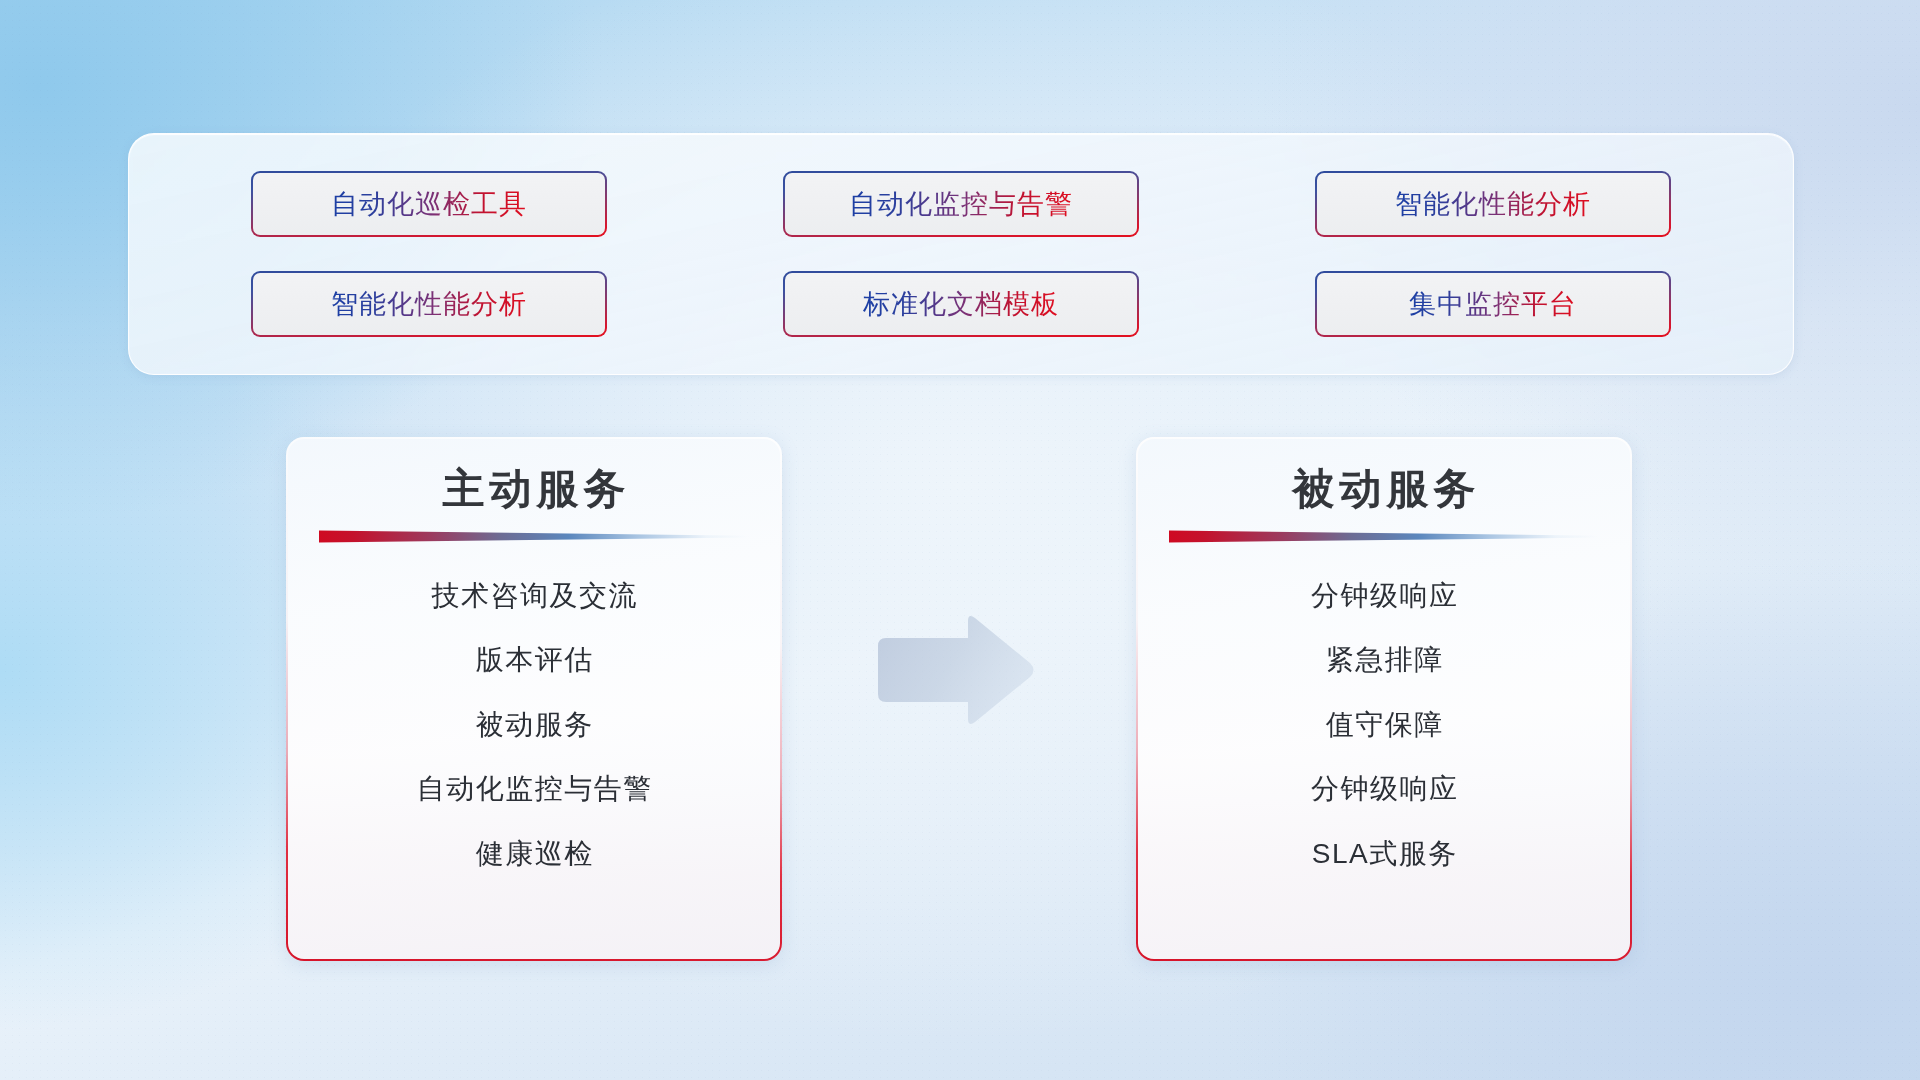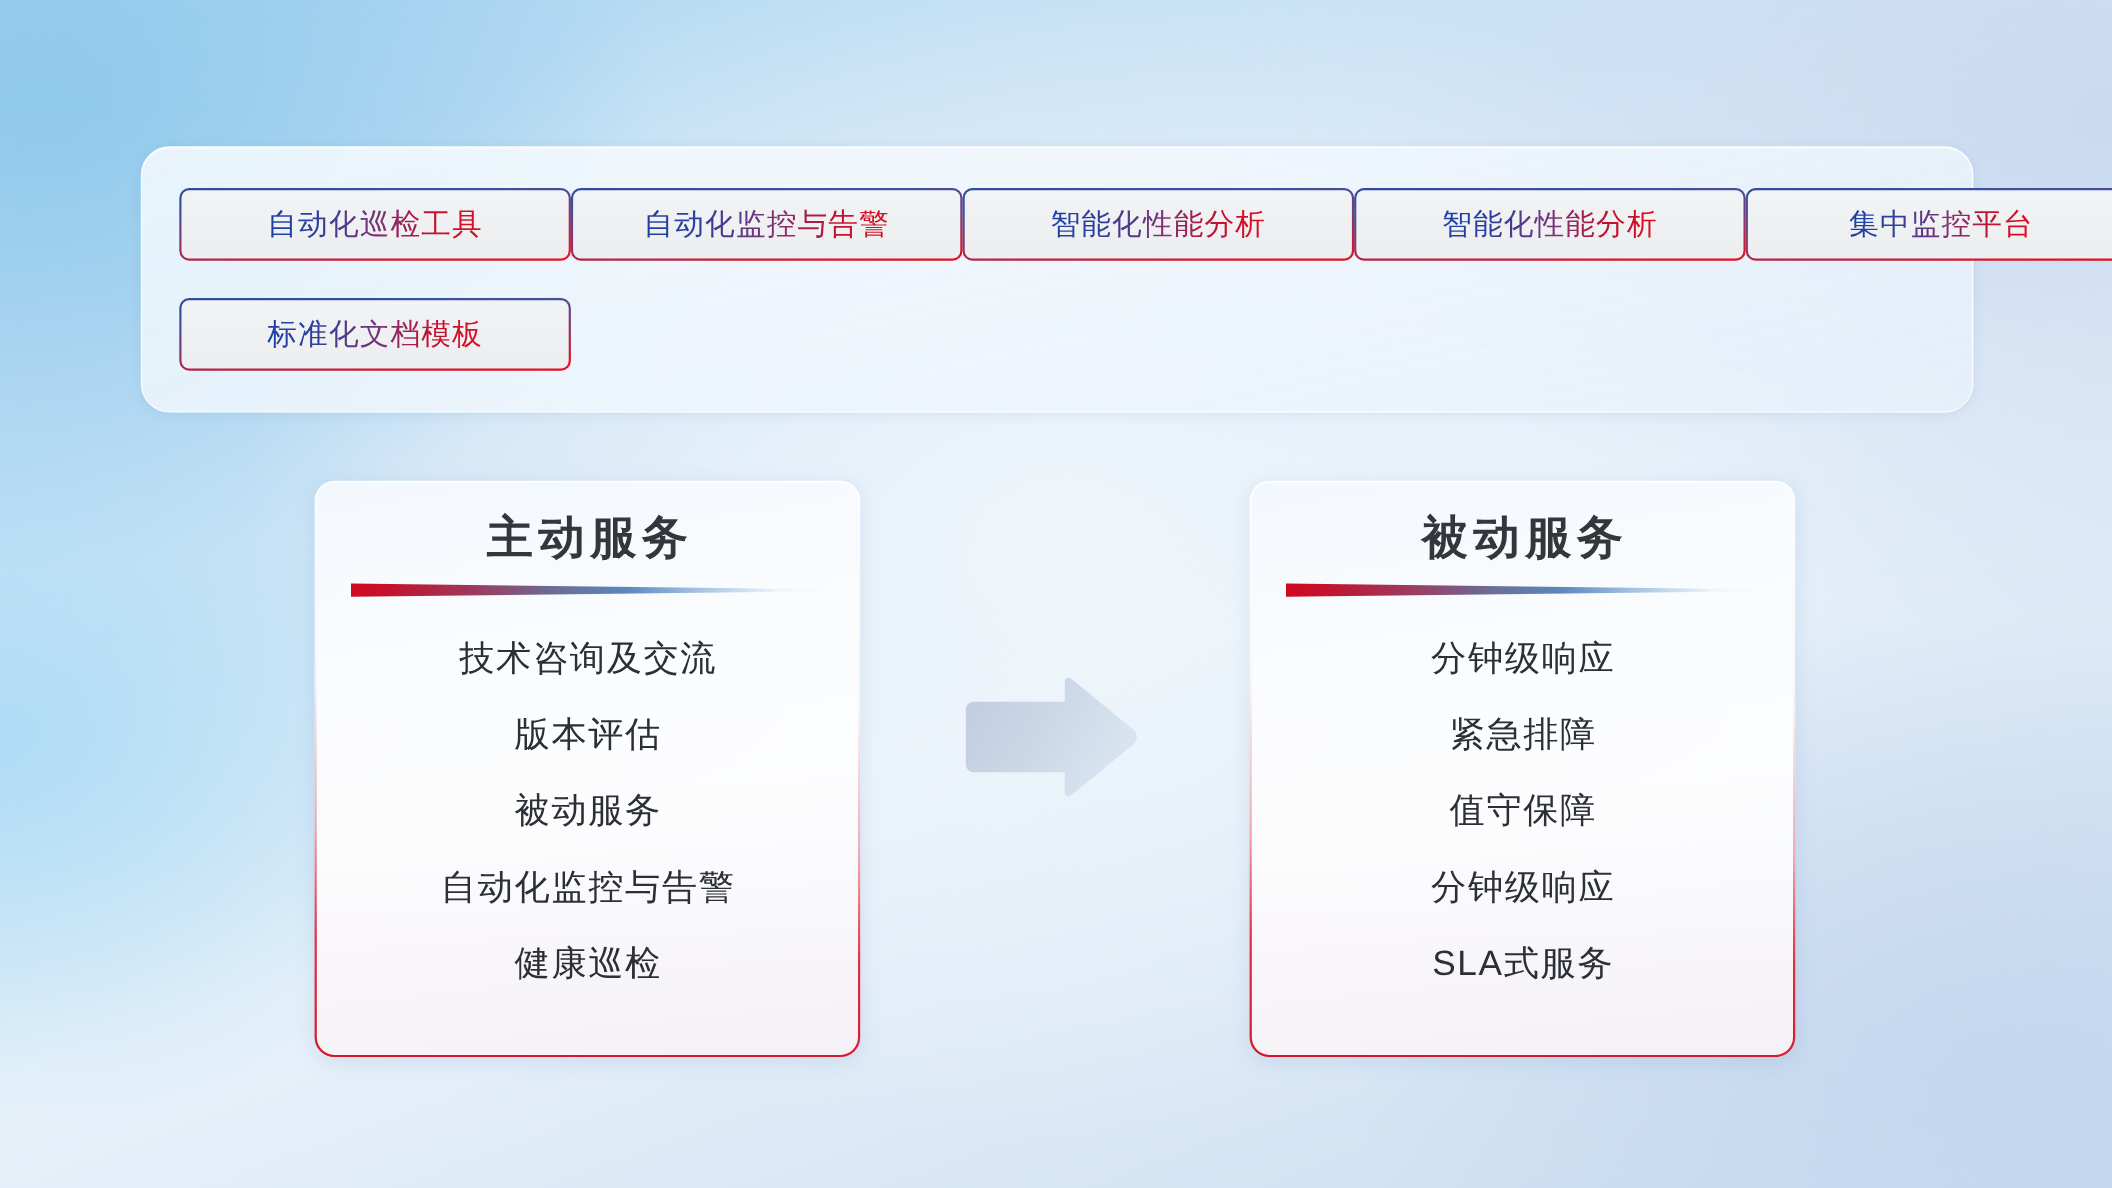--- a/index.html
+++ b/index.html
@@ -50,21 +50,21 @@
     border: 1px solid rgba(255,255,255,0.88);
     box-shadow:
       0 2px 10px rgba(110,150,195,0.16),
       inset 0 1px 1px rgba(255,255,255,0.95);
     backdrop-filter: blur(2px);
   }
   #pill-grid {
     position: absolute;
     inset: 0;
     display: grid;
-    grid-template-columns: repeat(5, 1fr);
+    grid-template-columns: repeat(3, 1fr);
     grid-template-rows: repeat(2, 1fr);
     align-items: center;
     justify-items: center;
     padding: 20px 34px;
     box-sizing: border-box;
     row-gap: 0;
   }
   .pill {
     position: relative;
     width: 356px;
@@ -171,21 +171,21 @@
     list-style: none;
     margin: 0;
     padding: 36px 0 0 0;
     width: 100%;
     display: flex;
     flex-direction: column;
     align-items: center;
     gap: 31px;
   }
   .card-list li {
-    font-size: 32px;
+    font-size: 28px;
     color: #2b2f36;
     letter-spacing: 1.5px;
     text-indent: 1.5px;
     white-space: nowrap;
     line-height: 1.2;
   }
 
   
   #flow-arrow {
     position: absolute;
@@ -224,27 +224,27 @@
     </div>
 
     <div class="pill">
       <div class="pill-inner">
         <span class="pill-label">智能化性能分析</span>
       </div>
     </div>
 
     <div class="pill">
       <div class="pill-inner">
+        <span class="pill-label">标准化文档模板</span>
+      </div>
+    </div>
+
+    <div class="pill">
+      <div class="pill-inner">
         <span class="pill-label">集中监控平台</span>
-      </div>
-    </div>
-
-    <div class="pill">
-      <div class="pill-inner">
-        <span class="pill-label">标准化文档模板</span>
       </div>
     </div>
 
   </div>
 </section>
 
 <section class="service-card" id="card-active">
   <div class="service-card-inner">
     <h2 class="card-title">主动服务</h2>
     <div class="card-divider">

